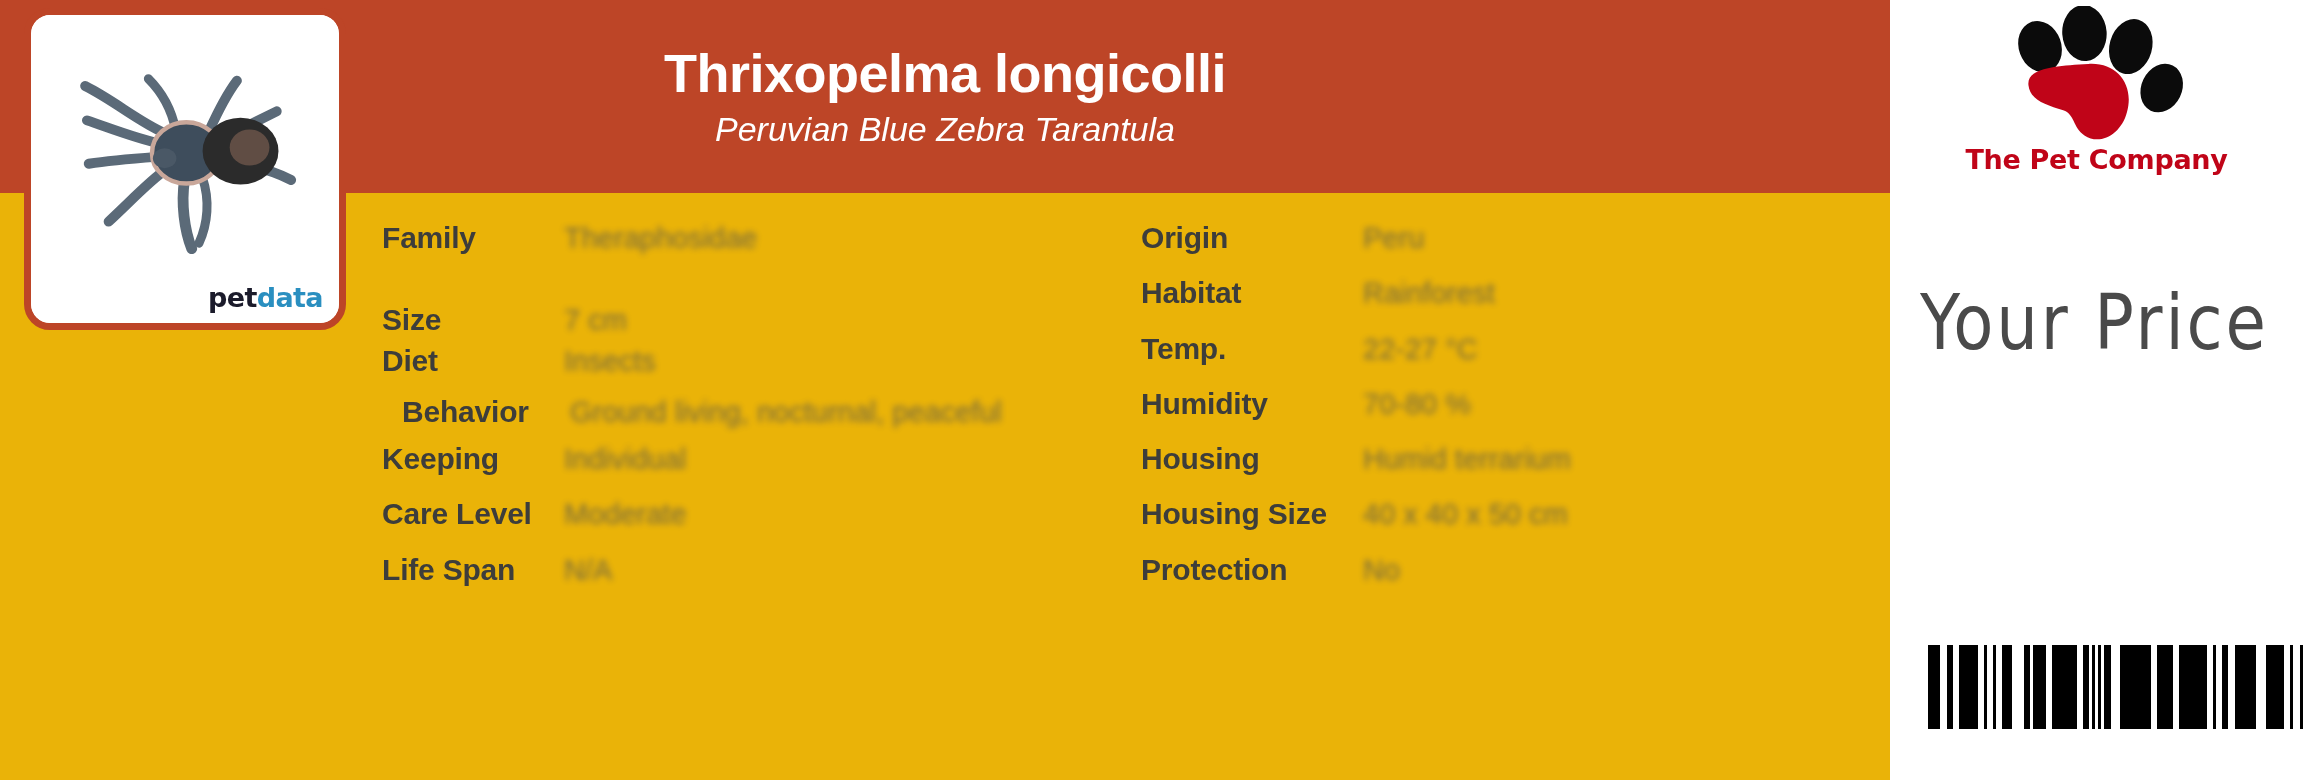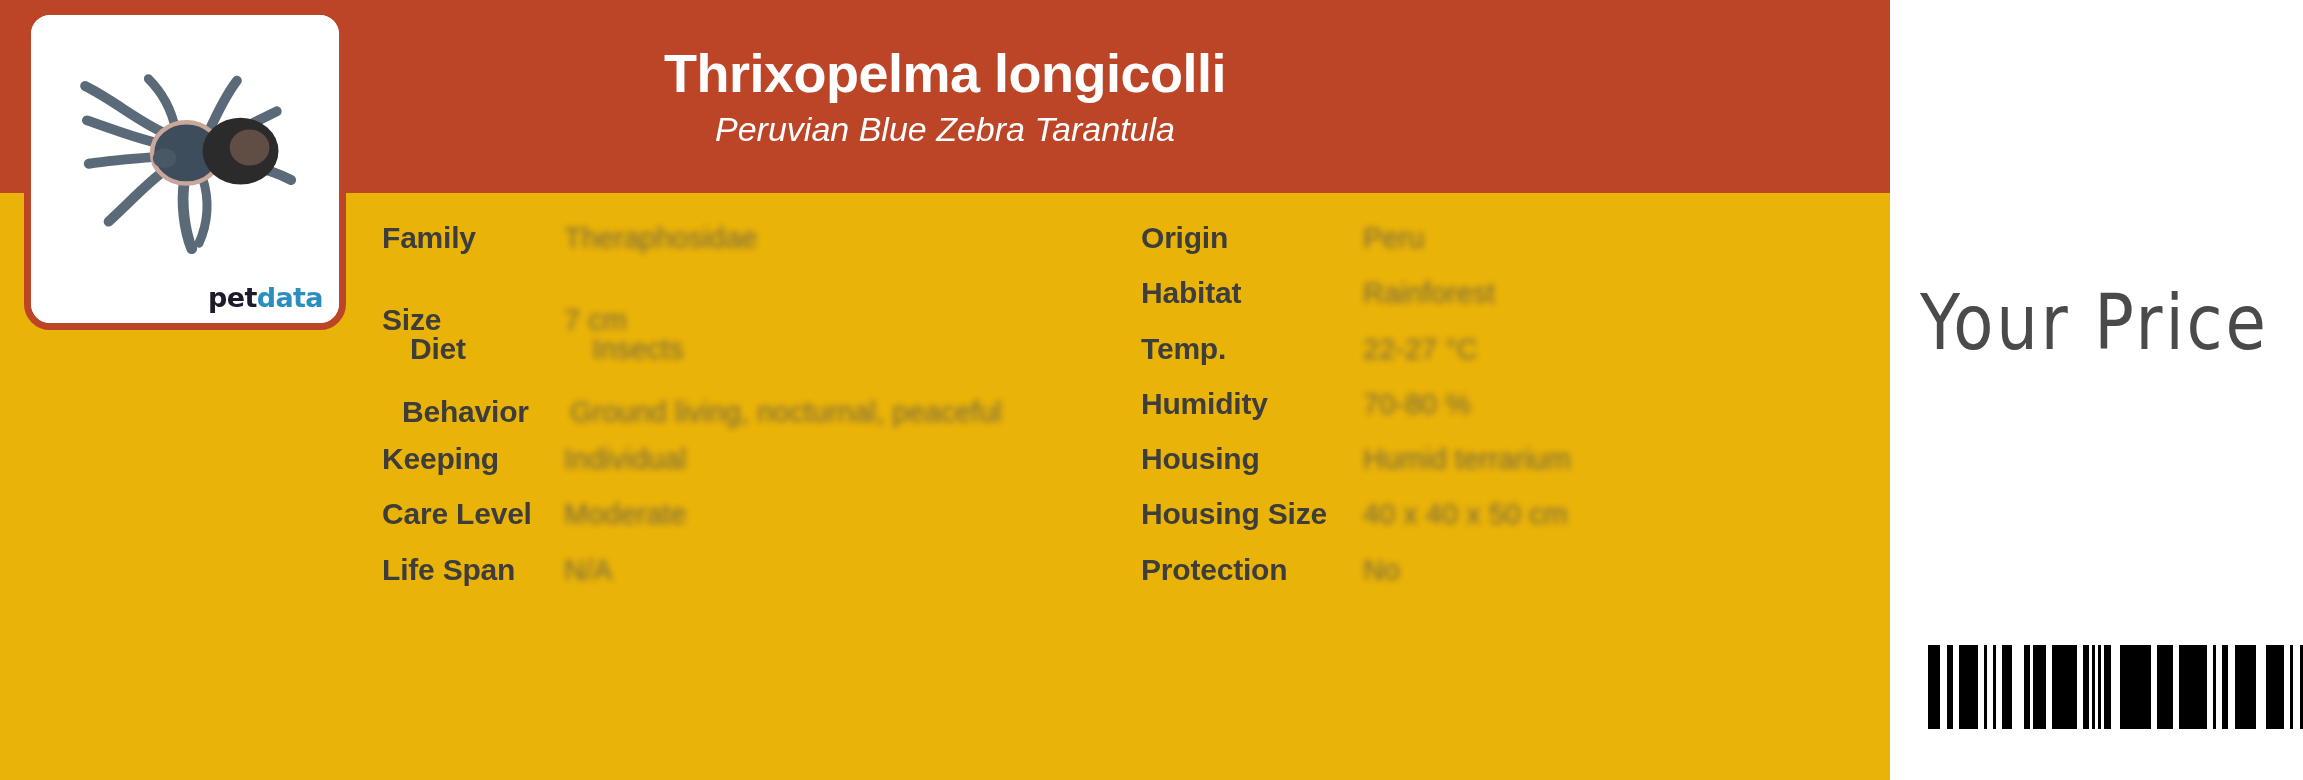--- a/index.html
+++ b/index.html
@@ -284,21 +284,21 @@
     <div class="attrs">
       <div class="attr-col left">
           <div class="attr-row" style="top: 22px;">
             <div class="attr-label">Family</div>
             <div class="attr-value">Theraphosidae</div>
           </div>
           <div class="attr-row" style="top: 77px; margin-top: 27px;">
             <div class="attr-label">Size</div>
             <div class="attr-value">7 cm</div>
           </div>
-          <div class="attr-row" style="top: 133px; margin-left: 28px;">
+          <div class="attr-row" style="top: 145px;">
             <div class="attr-label">Diet</div>
             <div class="attr-value">Insects</div>
           </div>
           <div class="attr-row" style="top: 196px; margin-left: 20px;">
             <div class="attr-label">Behavior</div>
             <div class="attr-value">Ground living, nocturnal, peaceful</div>
           </div>
           <div class="attr-row" style="top: 243px;">
             <div class="attr-label">Keeping</div>
             <div class="attr-value">Individual</div>
@@ -341,20 +341,32 @@
             <div class="attr-label">Protection</div>
             <div class="attr-value">No</div>
           </div>
         </div>
     </div>
 
   </div>
 
   <div class="price-panel">
 
+    <div class="brand-logo">
+      <svg class="paw-svg" viewBox="0 0 210 145">
+        <g>
+          <ellipse cx="46" cy="42" rx="22" ry="27" fill="#0b0b0b" transform="rotate(-20 46 42)"></ellipse>
+          <ellipse cx="92" cy="28" rx="23" ry="29" fill="#0b0b0b" transform="rotate(-4 92 28)"></ellipse>
+          <ellipse cx="140" cy="42" rx="22" ry="29" fill="#0b0b0b" transform="rotate(16 140 42)"></ellipse>
+          <ellipse cx="172" cy="85" rx="21" ry="26" fill="#0b0b0b" transform="rotate(26 172 85)"></ellipse>
+          <path d="M96 60 C 126 58, 144 82, 136 110 C 130 133, 108 145, 92 134 C 80 126, 82 112, 70 108 C 52 102, 36 98, 34 82 C 32 64, 62 62, 96 60 Z" fill="#c00418"></path>
+        </g>
+      </svg>
+      <div class="brand-name">The Pet Company</div>
+    </div>
 
     <div class="your-price">Your Price</div>
 
     <div class="barcode">
         <div class="bar" style="width: 12.4px;"></div>
         <div style="width: 6.2px; background: transparent;"></div>
         <div class="bar" style="width: 6.2px;"></div>
         <div style="width: 6.2px; background: transparent;"></div>
         <div class="bar" style="width: 18.6px;"></div>
         <div style="width: 6.2px; background: transparent;"></div>

